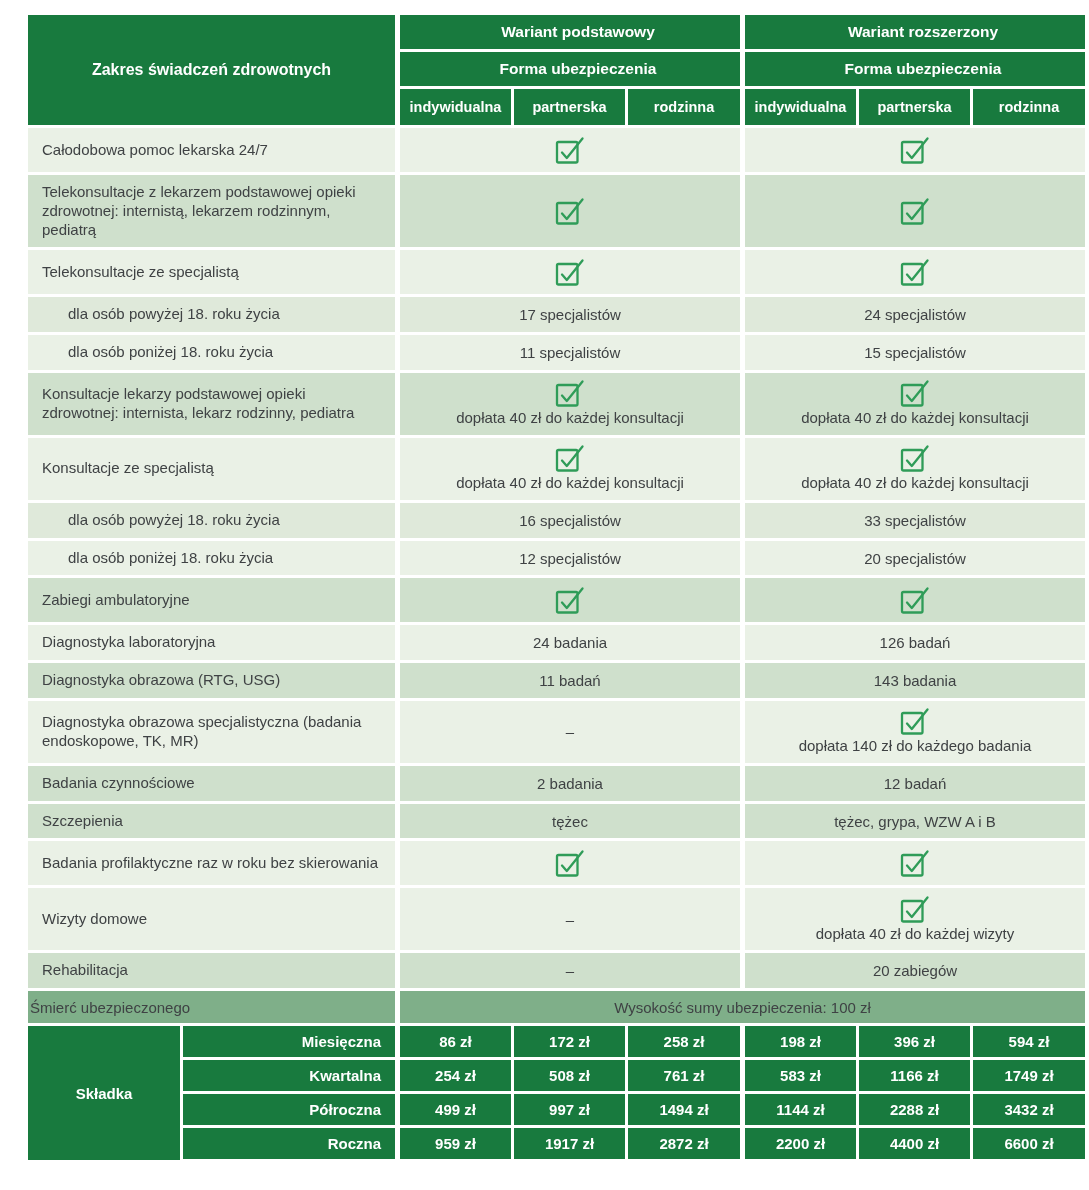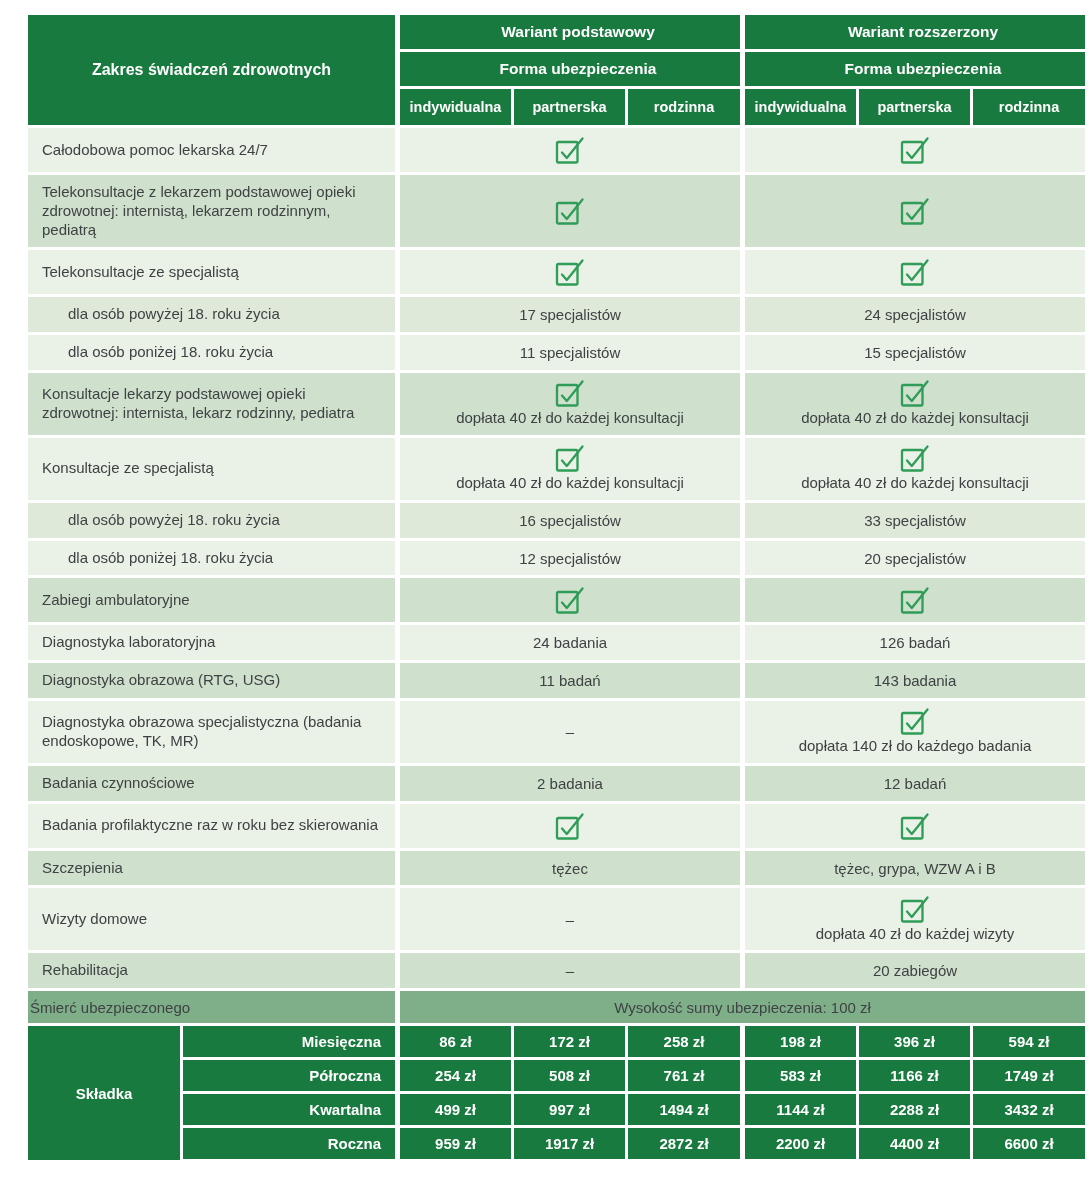--- a/index.html
+++ b/index.html
@@ -288,42 +288,42 @@
       </div>
       <div class="brow" style="min-height: 34px;">
         <div class="cell blabel sh-dark">Badania czynnościowe</div>
         <div class="cell bval g1 sh-dark">
           <div class="vtext">2 badania</div>
         </div>
         <div class="cell bval g2 sh-dark">
           <div class="vtext">12 badań</div>
         </div>
       </div>
+      <div class="brow" style="min-height: 34px;">
+        <div class="cell blabel sh-dark">Szczepienia</div>
+        <div class="cell bval g1 sh-dark">
+          <div class="vtext">tężec</div>
+        </div>
+        <div class="cell bval g2 sh-dark">
+          <div class="vtext">tężec, grypa, WZW A i B</div>
+        </div>
+      </div>
       <div class="brow" style="min-height: 44px;">
         <div class="cell blabel sh-light">Badania profilaktyczne raz w roku bez skierowania</div>
         <div class="cell bval g1 sh-light">
           <svg width="31" height="28" viewBox="0 0 31 28" class="chk">
             <rect x="2" y="6" width="20.5" height="20.5" rx="1.5" fill="none" stroke="#2F9C58" stroke-width="2.3"></rect>
             <path d="M7 16.5 L11.8 22 L27.5 2.5" fill="none" stroke="#2F9C58" stroke-width="2.3" stroke-linecap="round" stroke-linejoin="round"></path>
           </svg>
         </div>
         <div class="cell bval g2 sh-light">
           <svg width="31" height="28" viewBox="0 0 31 28" class="chk">
             <rect x="2" y="6" width="20.5" height="20.5" rx="1.5" fill="none" stroke="#2F9C58" stroke-width="2.3"></rect>
             <path d="M7 16.5 L11.8 22 L27.5 2.5" fill="none" stroke="#2F9C58" stroke-width="2.3" stroke-linecap="round" stroke-linejoin="round"></path>
           </svg>
-        </div>
-      </div>
-      <div class="brow" style="min-height: 34px;">
-        <div class="cell blabel sh-dark">Szczepienia</div>
-        <div class="cell bval g1 sh-dark">
-          <div class="vtext">tężec</div>
-        </div>
-        <div class="cell bval g2 sh-dark">
-          <div class="vtext">tężec, grypa, WZW A i B</div>
         </div>
       </div>
       <div class="brow" style="min-height: 62px;">
         <div class="cell blabel sh-light">Wizyty domowe</div>
         <div class="cell bval g1 sh-light">
           <div class="vtext">–</div>
         </div>
         <div class="cell bval g2 sh-light">
           <svg width="31" height="28" viewBox="0 0 31 28" class="chk">
             <rect x="2" y="6" width="20.5" height="20.5" rx="1.5" fill="none" stroke="#2F9C58" stroke-width="2.3"></rect>
@@ -345,22 +345,22 @@
 
   <div class="srow">
     <div class="cell slabel">Śmierć ubezpieczonego</div>
     <div class="cell svalue">Wysokość sumy ubezpieczenia: 100 zł</div>
   </div>
 
   <div class="prem">
     <div class="cell pskladka">Składka</div>
     <div class="pperiods" id="premium-periods">
         <div class="cell pperiod">Miesięczna</div>
+        <div class="cell pperiod">Kwartalna</div>
         <div class="cell pperiod">Półroczna</div>
-        <div class="cell pperiod">Kwartalna</div>
         <div class="cell pperiod">Roczna</div>
       </div>
     <div class="pvalues" id="premium-values">
         <div class="pvrow">
           <div class="cell pv i0">86 zł</div>
           <div class="cell pv i1">172 zł</div>
           <div class="cell pv i2">258 zł</div>
           <div class="cell pv i3">198 zł</div>
           <div class="cell pv i4">396 zł</div>
           <div class="cell pv i5">594 zł</div>

